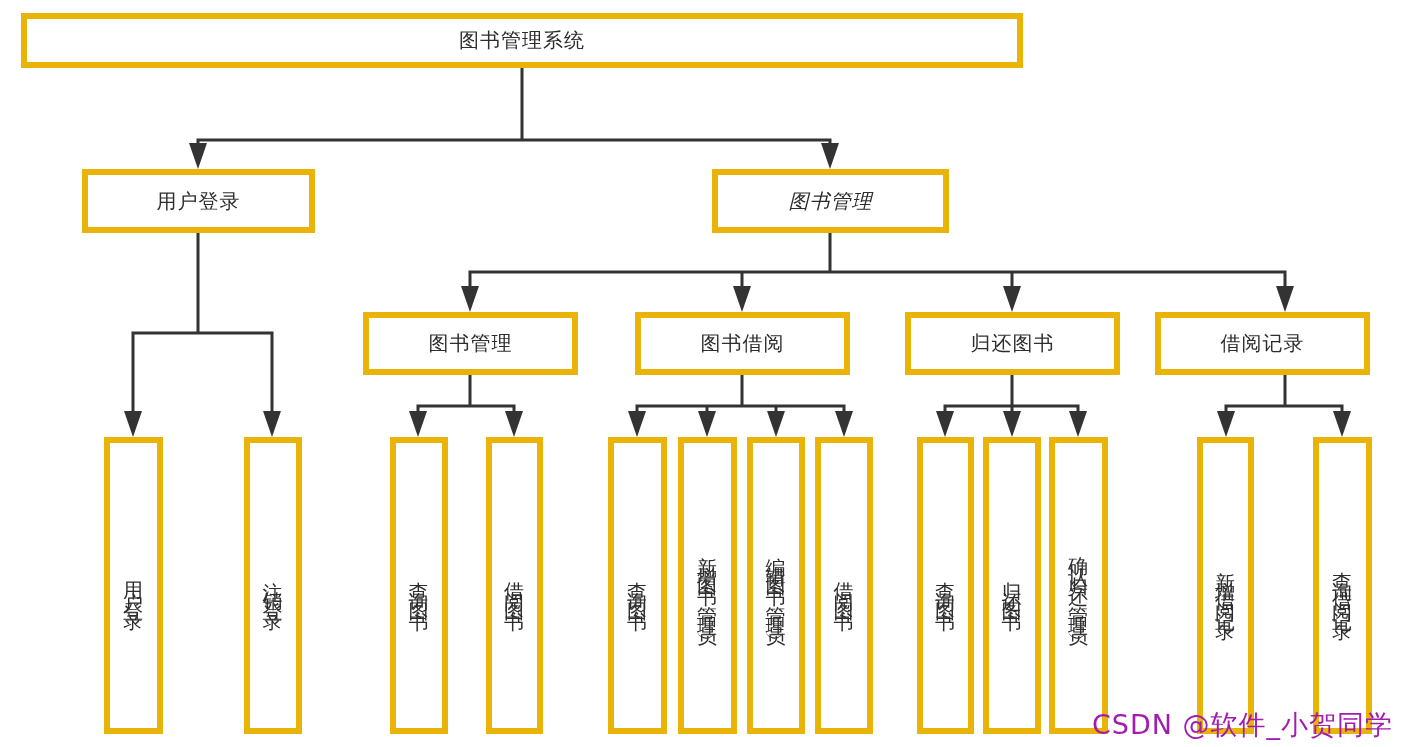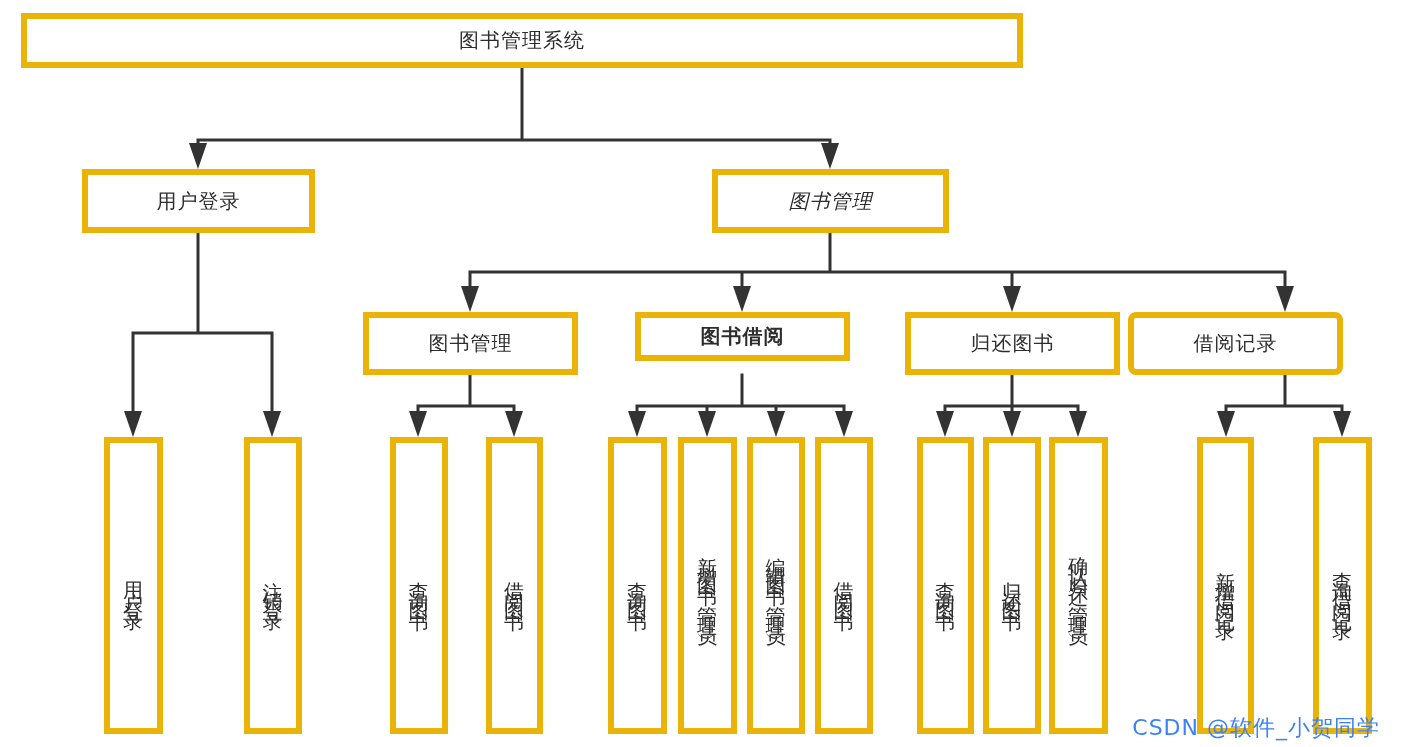--- a/index.html
+++ b/index.html
@@ -40,25 +40,25 @@
   .box.h { letter-spacing: 1px; }
   .box.v {
     writing-mode: vertical-rl;
     text-orientation: mixed;
     letter-spacing: 10px;
     line-height: 1;
     font-size: 20px;
   }
   .watermark {
     position: absolute;
-    right: 25px;
+    right: 12px;
     bottom: 4px;
     z-index: 2;
-    font-size: 22px;
-    color: #3b82f6;
+    font-size: 27px;
+    color: #a21caf;
     letter-spacing: 1px;
     white-space: nowrap;
   }
 </style>
 </head>
 <body>
 
 <div id="canvas">
 
   <svg class="wires" viewBox="0 0 1405 747" xmlns="http://www.w3.org/2000/svg">
@@ -103,23 +103,23 @@
       <polygon points="1333,411 1351,411 1342,437"></polygon>
     </g>
   </svg>
 
   <div class="box h" style="left:21px; top:13px; width:1002px; height:55px;">图书管理系统</div>
 
   <div class="box h" style="left:82px; top:169px; width:233px; height:64px;">用户登录</div>
   <div class="box h" style="left:712px; top:169px; width:237px; height:64px;font-style:italic;">图书管理</div>
 
   <div class="box h" style="left:363px; top:312px; width:215px; height:63px;">图书管理</div>
-  <div class="box h" style="left:635px; top:312px; width:215px; height:49px;font-weight:bold;">图书借阅</div>
+  <div class="box h" style="left:635px; top:312px; width:215px; height:63px;">图书借阅</div>
   <div class="box h" style="left:905px; top:312px; width:215px; height:63px;">归还图书</div>
-  <div class="box h" style="left:1128px; top:312px; width:215px; height:63px;border-radius:8px;">借阅记录</div>
+  <div class="box h" style="left:1155px; top:312px; width:215px; height:63px;">借阅记录</div>
 
   <div class="box v" style="left:104px; top:437px; width:59px; height:297px;">用户登录</div>
   <div class="box v" style="left:244px; top:437px; width:58px; height:297px;">注销登录</div>
 
   <div class="box v" style="left:390px; top:437px; width:58px; height:297px;">查询图书</div>
   <div class="box v" style="left:486px; top:437px; width:57px; height:297px;">借阅图书</div>
 
   <div class="box v" style="left:608px; top:437px; width:59px; height:297px;">查询图书</div>
   <div class="box v" style="left:678px; top:437px; width:59px; height:297px;">新增图书（管理员）</div>
   <div class="box v" style="left:747px; top:437px; width:58px; height:297px;">编辑图书（管理员）</div>

